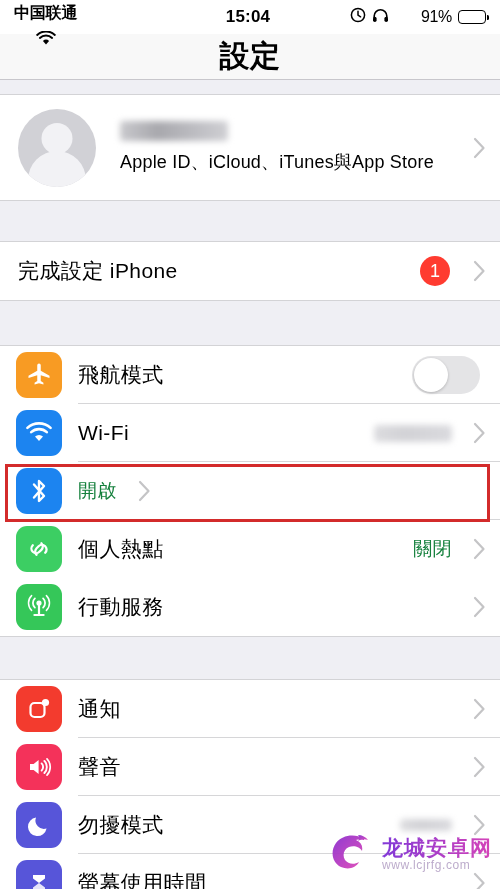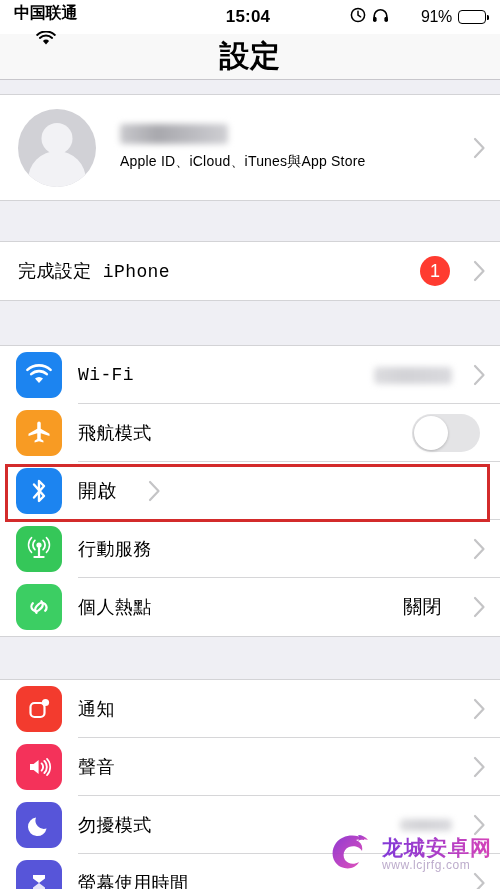--- a/index.html
+++ b/index.html
@@ -46,43 +46,43 @@
   
   .gap { background: #EFEFF4; }
   .group { background: #FFFFFF; border-top: 1px solid #D3D3D6; border-bottom: 1px solid #D3D3D6; }
   .row { display: flex; align-items: center; height: 58px; padding-left: 16px; position: relative; background:#fff; }
   .row .sep { position: absolute; left: 78px; right: 0; bottom: 0; height: 1px; background: #D6D6D8; }
   .row:last-child .sep { display: none; }
   .icon {
     width: 46px; height: 46px; border-radius: 11px; flex: 0 0 46px;
     display: flex; align-items: center; justify-content: center; margin-right: 16px;
   }
-  .label { font-size: 18px; color: #000; letter-spacing: .4px; flex: 1; font-family: Liberation Mono, monospace; }
-  .value { font-size: 19px; color: #000000; margin-right: 22px; letter-spacing: .4px; }
+  .label { font-size: 21px; color: #000; letter-spacing: .4px; flex: 1; }
+  .value { font-size: 19px; color: #15803d; margin-right: 12px; letter-spacing: .4px; }
   .chev { width: 22px; margin-right: 14px; display: flex; justify-content: flex-end; }
   .chev svg { display:block; }
 
   
   .blur-pill { width: 78px; height: 17px; border-radius: 4px;
                background: linear-gradient(90deg,#dcdcdf,#d2d2d6 40%,#dadade);
                filter: blur(3px); margin-right: 12px; }
 
   
   .appleid { display: flex; align-items: center; height: 105px; padding-left: 18px; background:#fff; }
   .avatar { width: 78px; height: 78px; border-radius: 50%; background: #D1D1D6;
             margin-right: 24px; flex: 0 0 78px; position: relative; overflow: hidden; }
   .avatar .head { position: absolute; width: 31px; height: 31px; border-radius: 50%;
                   background: #F2F2F5; left: 50%; top: 14px; transform: translateX(-50%); }
   .avatar .body { position: absolute; width: 58px; height: 40px; border-radius: 29px 29px 0 0;
                   background: #F2F2F5; left: 50%; bottom: -4px; transform: translateX(-50%); }
   .aid-text { flex: 1; display: flex; flex-direction: column; gap: 9px; }
   .aid-name { width: 108px; height: 20px; border-radius: 3px;
               background: linear-gradient(90deg,#c9c9cd,#a8a8ad 35%,#bdbdc2 70%,#cfcfd3);
               filter: blur(3.2px); }
-  .aid-sub { font-size: 14px; color: #000; letter-spacing: .2px; }
+  .aid-sub { font-size: 18px; color: #000; letter-spacing: .2px; }
 
   
   .badge { min-width: 30px; height: 30px; border-radius: 15px; background: #FF3B30;
            color: #fff; font-size: 18px; font-weight: 500; display: flex;
            align-items: center; justify-content: center; margin-right: 14px; padding: 0 8px; }
 
   
   .toggle { width: 68px; height: 38px; border-radius: 19px; background: #E4E4E6;
             position: relative; margin-right: 20px; flex: 0 0 68px; }
   .toggle .knob { position: absolute; width: 34px; height: 34px; border-radius: 50%;
@@ -182,99 +182,99 @@
           </svg>
       </div>
 
     </div>
   </div>
 
   <div class="gap" style="height:44px"></div>
   <div class="group">
 
     <div class="row">
+      <div class="icon" style="background:#F89B23">
+        <svg width="28" height="28" viewBox="0 0 24 24">
+            <path d="M21 14.5v-1.8l-7.5-4.4V3.6a1.5 1.5 0 0 0-3 0v4.7L3 12.7v1.8l7.5-2.3v4.9l-2.3 1.6v1.4l3.8-1 3.8 1v-1.4l-2.3-1.6v-4.9z" fill="#fff"></path>
+          </svg>
+      </div>
+      <div class="label">飛航模式</div>
+      <div class="toggle">
+          <div class="knob"></div>
+        </div>
+      <div class="sep"></div>
+    </div>
+
+    <div class="row">
       <div class="icon" style="background:#1C84F0">
         <svg width="28" height="22" viewBox="0 0 28 21">
           <path d="M14 18.6 10 14a5.9 5.9 0 0 1 8 0z" fill="#fff"></path>
           <path d="M6.2 9.6a11.6 11.6 0 0 1 15.6 0" stroke="#fff" stroke-width="2.6" fill="none" stroke-linecap="round"></path>
           <path d="M2.4 5.4a17.1 17.1 0 0 1 23.2 0" stroke="#fff" stroke-width="2.6" fill="none" stroke-linecap="round"></path>
         </svg>
       </div>
       <div class="label">Wi-Fi</div>
       <div class="blur-pill"></div>
       <div class="chev">
         <svg width="13" height="22" viewBox="0 0 13 22">
             <path d="M2 2l8.5 9L2 20" stroke="#C4C4C6" stroke-width="2.2" fill="none" stroke-linecap="round" stroke-linejoin="round"></path>
           </svg>
       </div>
       <div class="sep"></div>
     </div>
 
     <div class="row">
-      <div class="icon" style="background:#F89B23">
-        <svg width="28" height="28" viewBox="0 0 24 24">
-            <path d="M21 14.5v-1.8l-7.5-4.4V3.6a1.5 1.5 0 0 0-3 0v4.7L3 12.7v1.8l7.5-2.3v4.9l-2.3 1.6v1.4l3.8-1 3.8 1v-1.4l-2.3-1.6v-4.9z" fill="#fff"></path>
-          </svg>
-      </div>
-      <div class="label">飛航模式</div>
-      <div class="toggle">
-          <div class="knob"></div>
-        </div>
-      <div class="sep"></div>
-    </div>
-
-    <div class="row">
       <div class="icon" style="background:#1C84F0">
         <svg width="26" height="28" viewBox="0 0 20 28">
           <path d="M5 7.5 15 19 10 24V4l5 5L5 20.5" stroke="#fff" stroke-width="2.4" fill="none" stroke-linecap="round" stroke-linejoin="round"></path>
         </svg>
       </div>
       <div class="value">開啟</div>
       <div class="chev">
         <svg width="13" height="22" viewBox="0 0 13 22">
             <path d="M2 2l8.5 9L2 20" stroke="#C4C4C6" stroke-width="2.2" fill="none" stroke-linecap="round" stroke-linejoin="round"></path>
           </svg>
       </div>
       <div class="sep"></div>
+    </div>
+
+    <div class="row">
+      <div class="icon" style="background:#3CCE63">
+        <svg width="28" height="28" viewBox="0 0 28 28">
+          <path d="M16.4 8.2a4.6 4.6 0 0 1 0 6.6l-2 2a4.6 4.6 0 0 1-6.6-6.6" stroke="#fff" stroke-width="2.3" fill="none" stroke-linecap="round"></path>
+          <path d="M11.6 19.8a4.6 4.6 0 0 1 0-6.6l2-2a4.6 4.6 0 0 1 6.6 6.6" stroke="#fff" stroke-width="2.3" fill="none" stroke-linecap="round"></path>
+        </svg>
+      </div>
+      <div class="label">個人熱點</div>
+      <div class="value">關閉</div>
+      <div class="chev">
+        <svg width="13" height="22" viewBox="0 0 13 22">
+            <path d="M2 2l8.5 9L2 20" stroke="#C4C4C6" stroke-width="2.2" fill="none" stroke-linecap="round" stroke-linejoin="round"></path>
+          </svg>
+      </div>
+
     </div>
 
     <div class="row">
       <div class="icon" style="background:#35C759">
         <svg width="28" height="28" viewBox="0 0 28 28">
           <circle cx="14" cy="10" r="2.6" fill="#fff"></circle>
           <path d="M14 12.6V22" stroke="#fff" stroke-width="2.2" stroke-linecap="round"></path>
           <path d="M9.4 22h9.2" stroke="#fff" stroke-width="2.2" stroke-linecap="round"></path>
           <path d="M9.9 14.6a6.3 6.3 0 0 1 0-9.2M18.1 5.4a6.3 6.3 0 0 1 0 9.2" stroke="#fff" stroke-width="1.8" fill="none" stroke-linecap="round"></path>
           <path d="M6.6 17.4a10.4 10.4 0 0 1 0-14.8M21.4 2.6a10.4 10.4 0 0 1 0 14.8" stroke="#fff" stroke-width="1.5" fill="none" stroke-linecap="round"></path>
         </svg>
       </div>
       <div class="label">行動服務</div>
       <div class="chev">
         <svg width="13" height="22" viewBox="0 0 13 22">
             <path d="M2 2l8.5 9L2 20" stroke="#C4C4C6" stroke-width="2.2" fill="none" stroke-linecap="round" stroke-linejoin="round"></path>
           </svg>
       </div>
       <div class="sep"></div>
-    </div>
-
-    <div class="row">
-      <div class="icon" style="background:#3CCE63">
-        <svg width="28" height="28" viewBox="0 0 28 28">
-          <path d="M16.4 8.2a4.6 4.6 0 0 1 0 6.6l-2 2a4.6 4.6 0 0 1-6.6-6.6" stroke="#fff" stroke-width="2.3" fill="none" stroke-linecap="round"></path>
-          <path d="M11.6 19.8a4.6 4.6 0 0 1 0-6.6l2-2a4.6 4.6 0 0 1 6.6 6.6" stroke="#fff" stroke-width="2.3" fill="none" stroke-linecap="round"></path>
-        </svg>
-      </div>
-      <div class="label">個人熱點</div>
-      <div class="value">關閉</div>
-      <div class="chev">
-        <svg width="13" height="22" viewBox="0 0 13 22">
-            <path d="M2 2l8.5 9L2 20" stroke="#C4C4C6" stroke-width="2.2" fill="none" stroke-linecap="round" stroke-linejoin="round"></path>
-          </svg>
-      </div>
-
     </div>
   </div>
 
   <div class="gap" style="height:42px"></div>
   <div class="group">
 
     <div class="row">
       <div class="icon" style="background:#F33B2E">
         <svg width="28" height="28" viewBox="0 0 28 28">
           <rect x="5.5" y="8" width="14" height="14" rx="4" fill="none" stroke="#fff" stroke-width="2.2"></rect>

